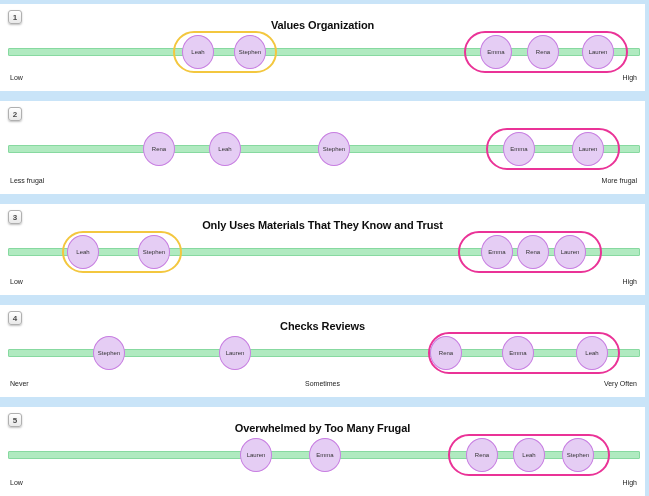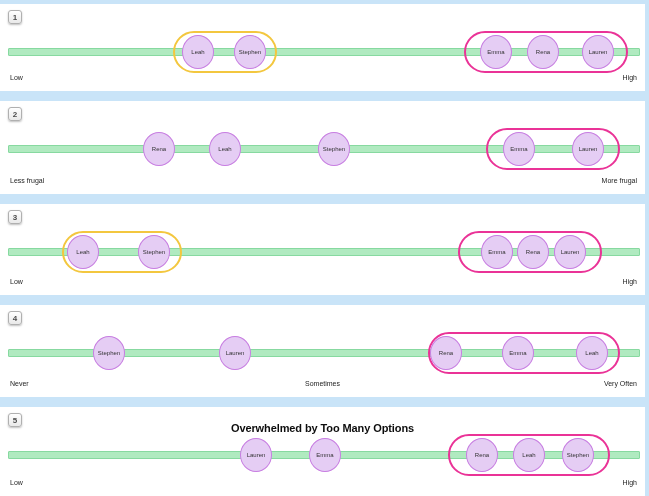--- a/index.html
+++ b/index.html
@@ -53,20 +53,21 @@
   .axis-left   { left:10px; }
   .axis-right  { right:8px; }
   .axis-center { left:0; right:0; text-align:center; }
 </style>
 </head>
 <body style="background: rgb(201, 228, 248);">
 
 <div id="canvas">
   <section class="card" style="top: 4px; height: 87px; background: rgb(255, 255, 255);">
     <div class="badge">1</div>
+    <h2 class="title">Values Organization</h2>
     <div class="bar" style="background: rgb(176, 234, 192); border-color: rgb(135, 217, 160);"></div>
     <div class="axis-label axis-left">Low</div>
 
     <div class="axis-label axis-right">High</div>
   <div class="group" style="left: 173px; width: 104px; border-color: rgb(243, 199, 63);"></div>
       <div class="group" style="left: 464px; width: 164px; border-color: rgb(234, 51, 151);"></div>
       <div class="person" style="left: 182px; background: rgb(229, 205, 244); border-color: rgb(199, 125, 225);">Leah</div>
       <div class="person" style="left: 234px; background: rgb(229, 205, 244); border-color: rgb(199, 125, 225);">Stephen</div>
       <div class="person" style="left: 480px; background: rgb(229, 205, 244); border-color: rgb(199, 125, 225);">Emma</div>
       <div class="person" style="left: 527px; background: rgb(229, 205, 244); border-color: rgb(199, 125, 225);">Rena</div>
@@ -82,50 +83,52 @@
   <div class="group" style="left: 486px; width: 134px; border-color: rgb(234, 51, 151);"></div>
       <div class="person" style="left: 143px; background: rgb(229, 205, 244); border-color: rgb(199, 125, 225);">Rena</div>
       <div class="person" style="left: 209px; background: rgb(229, 205, 244); border-color: rgb(199, 125, 225);">Leah</div>
       <div class="person" style="left: 318px; background: rgb(229, 205, 244); border-color: rgb(199, 125, 225);">Stephen</div>
       <div class="person" style="left: 503px; background: rgb(229, 205, 244); border-color: rgb(199, 125, 225);">Emma</div>
       <div class="person" style="left: 572px; background: rgb(229, 205, 244); border-color: rgb(199, 125, 225);">Lauren</div>
     </section>
 
   <section class="card" style="top: 204px; height: 91px; background: rgb(255, 255, 255);">
     <div class="badge">3</div>
+    <h2 class="title">Only Uses Materials That They Know and Trust</h2>
     <div class="bar" style="background: rgb(176, 234, 192); border-color: rgb(135, 217, 160);"></div>
     <div class="axis-label axis-left">Low</div>
 
     <div class="axis-label axis-right">High</div>
   <div class="group" style="left: 62px; width: 120px; border-color: rgb(243, 199, 63);"></div>
       <div class="group" style="left: 458px; width: 144px; border-color: rgb(234, 51, 151);"></div>
       <div class="person" style="left: 67px; background: rgb(229, 205, 244); border-color: rgb(199, 125, 225);">Leah</div>
       <div class="person" style="left: 138px; background: rgb(229, 205, 244); border-color: rgb(199, 125, 225);">Stephen</div>
       <div class="person" style="left: 481px; background: rgb(229, 205, 244); border-color: rgb(199, 125, 225);">Emma</div>
       <div class="person" style="left: 517px; background: rgb(229, 205, 244); border-color: rgb(199, 125, 225);">Rena</div>
       <div class="person" style="left: 554px; background: rgb(229, 205, 244); border-color: rgb(199, 125, 225);">Lauren</div>
     </section>
 
   <section class="card" style="top: 305px; height: 92px; background: rgb(255, 255, 255);">
     <div class="badge">4</div>
+    <h2 class="title">Checks Reviews</h2>
     <div class="bar" style="background: rgb(176, 234, 192); border-color: rgb(135, 217, 160);"></div>
     <div class="axis-label axis-left">Never</div>
     <div class="axis-label axis-center">Sometimes</div>
     <div class="axis-label axis-right">Very Often</div>
   <div class="group" style="left: 428px; width: 192px; border-color: rgb(234, 51, 151);"></div>
       <div class="person" style="left: 93px; background: rgb(229, 205, 244); border-color: rgb(199, 125, 225);">Stephen</div>
       <div class="person" style="left: 219px; background: rgb(229, 205, 244); border-color: rgb(199, 125, 225);">Lauren</div>
       <div class="person" style="left: 430px; background: rgb(229, 205, 244); border-color: rgb(199, 125, 225);">Rena</div>
       <div class="person" style="left: 502px; background: rgb(229, 205, 244); border-color: rgb(199, 125, 225);">Emma</div>
       <div class="person" style="left: 576px; background: rgb(229, 205, 244); border-color: rgb(199, 125, 225);">Leah</div>
     </section>
 
   <section class="card" style="top: 407px; height: 89px; background: rgb(255, 255, 255);">
     <div class="badge">5</div>
-    <h2 class="title">Overwhelmed by Too Many Options</h2>
+    <h2 class="title">Overwhelmed by Too Many Frugal</h2>
     <div class="bar" style="background: rgb(176, 234, 192); border-color: rgb(135, 217, 160);"></div>
     <div class="axis-label axis-left">Low</div>
 
     <div class="axis-label axis-right">High</div>
   <div class="group" style="left: 448px; width: 162px; border-color: rgb(234, 51, 151);"></div>
       <div class="person" style="left: 240px; background: rgb(229, 205, 244); border-color: rgb(199, 125, 225);">Lauren</div>
       <div class="person" style="left: 309px; background: rgb(229, 205, 244); border-color: rgb(199, 125, 225);">Emma</div>
       <div class="person" style="left: 466px; background: rgb(229, 205, 244); border-color: rgb(199, 125, 225);">Rena</div>
       <div class="person" style="left: 513px; background: rgb(229, 205, 244); border-color: rgb(199, 125, 225);">Leah</div>
       <div class="person" style="left: 562px; background: rgb(229, 205, 244); border-color: rgb(199, 125, 225);">Stephen</div>

